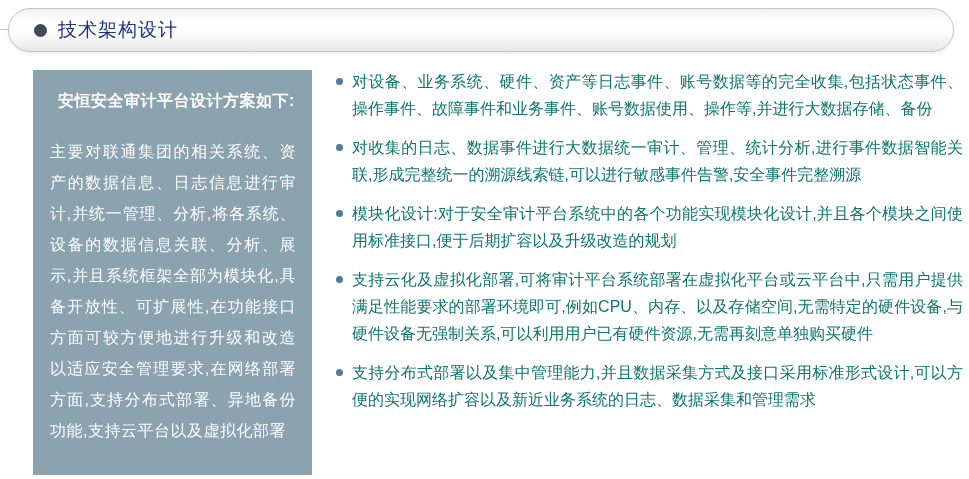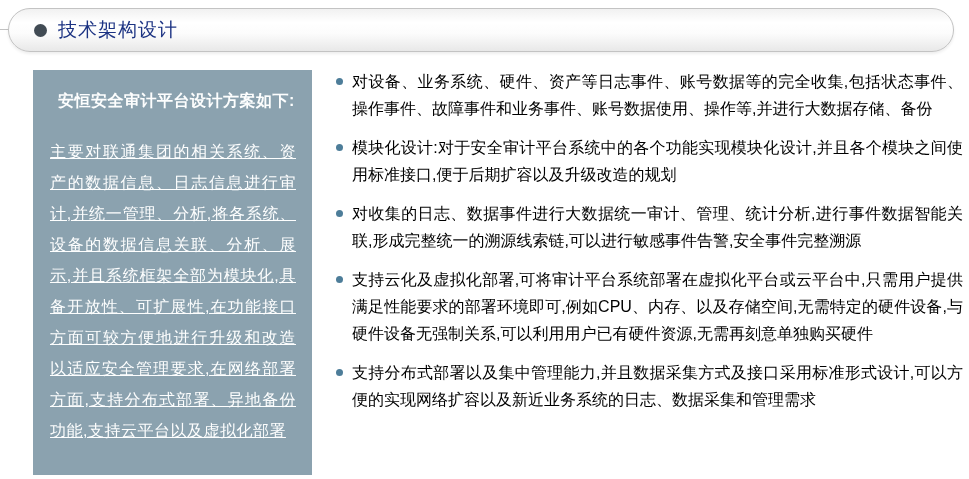--- a/index.html
+++ b/index.html
@@ -72,21 +72,20 @@
     font-size: 16px;
     font-weight: bold;
     letter-spacing: 0.5px;
   }
   .sidebar-body {
     margin: 0;
     font-size: 16px;
     line-height: 31px;
     text-align: justify;
     letter-spacing: 0.5px;
-    text-decoration: underline;
   }
 
   
   .bullet-list {
     position: absolute;
     left: 336px;
     top: 68px;
     width: 627px;
     margin: 0;
     padding: 0;
@@ -101,21 +100,21 @@
     flex: 0 0 auto;
     width: 7px;
     height: 7px;
     border-radius: 50%;
     background: #4d7d99;
     margin: 10px 9px 0 0;
   }
   .bullet-text {
     font-size: 16px;
     line-height: 27px;
-    color: #000000;
+    color: #0f766e;
     text-align: justify;
   }
 </style>
 </head>
 <body>
 
 <div class="header-connector"></div>
 
 <div class="header-pill">
   <span class="header-dot"></span>
@@ -127,25 +126,25 @@
   <p class="sidebar-body">主要对联通集团的相关系统、资产的数据信息、日志信息进行审计,并统一管理、分析,将各系统、设备的数据信息关联、分析、展示,并且系统框架全部为模块化,具备开放性、可扩展性,在功能接口方面可较方便地进行升级和改造以适应安全管理要求,在网络部署方面,支持分布式部署、异地备份功能,支持云平台以及虚拟化部署</p>
 </aside>
 
 <ul class="bullet-list">
   <li class="bullet-item">
     <span class="bullet-dot"></span>
     <span class="bullet-text">对设备、业务系统、硬件、资产等日志事件、账号数据等的完全收集,包括状态事件、操作事件、故障事件和业务事件、账号数据使用、操作等,并进行大数据存储、备份</span>
   </li>
   <li class="bullet-item">
     <span class="bullet-dot"></span>
-    <span class="bullet-text">模块化设计:对于安全审计平台系统中的各个功能实现模块化设计,并且各个模块之间使用标准接口,便于后期扩容以及升级改造的规划</span>
+    <span class="bullet-text">对收集的日志、数据事件进行大数据统一审计、管理、统计分析,进行事件数据智能关联,形成完整统一的溯源线索链,可以进行敏感事件告警,安全事件完整溯源</span>
   </li>
   <li class="bullet-item">
     <span class="bullet-dot"></span>
-    <span class="bullet-text">对收集的日志、数据事件进行大数据统一审计、管理、统计分析,进行事件数据智能关联,形成完整统一的溯源线索链,可以进行敏感事件告警,安全事件完整溯源</span>
+    <span class="bullet-text">模块化设计:对于安全审计平台系统中的各个功能实现模块化设计,并且各个模块之间使用标准接口,便于后期扩容以及升级改造的规划</span>
   </li>
   <li class="bullet-item">
     <span class="bullet-dot"></span>
     <span class="bullet-text">支持云化及虚拟化部署,可将审计平台系统部署在虚拟化平台或云平台中,只需用户提供满足性能要求的部署环境即可,例如CPU、内存、以及存储空间,无需特定的硬件设备,与硬件设备无强制关系,可以利用用户已有硬件资源,无需再刻意单独购买硬件</span>
   </li>
   <li class="bullet-item">
     <span class="bullet-dot"></span>
     <span class="bullet-text">支持分布式部署以及集中管理能力,并且数据采集方式及接口采用标准形式设计,可以方便的实现网络扩容以及新近业务系统的日志、数据采集和管理需求</span>
   </li>
 </ul>

